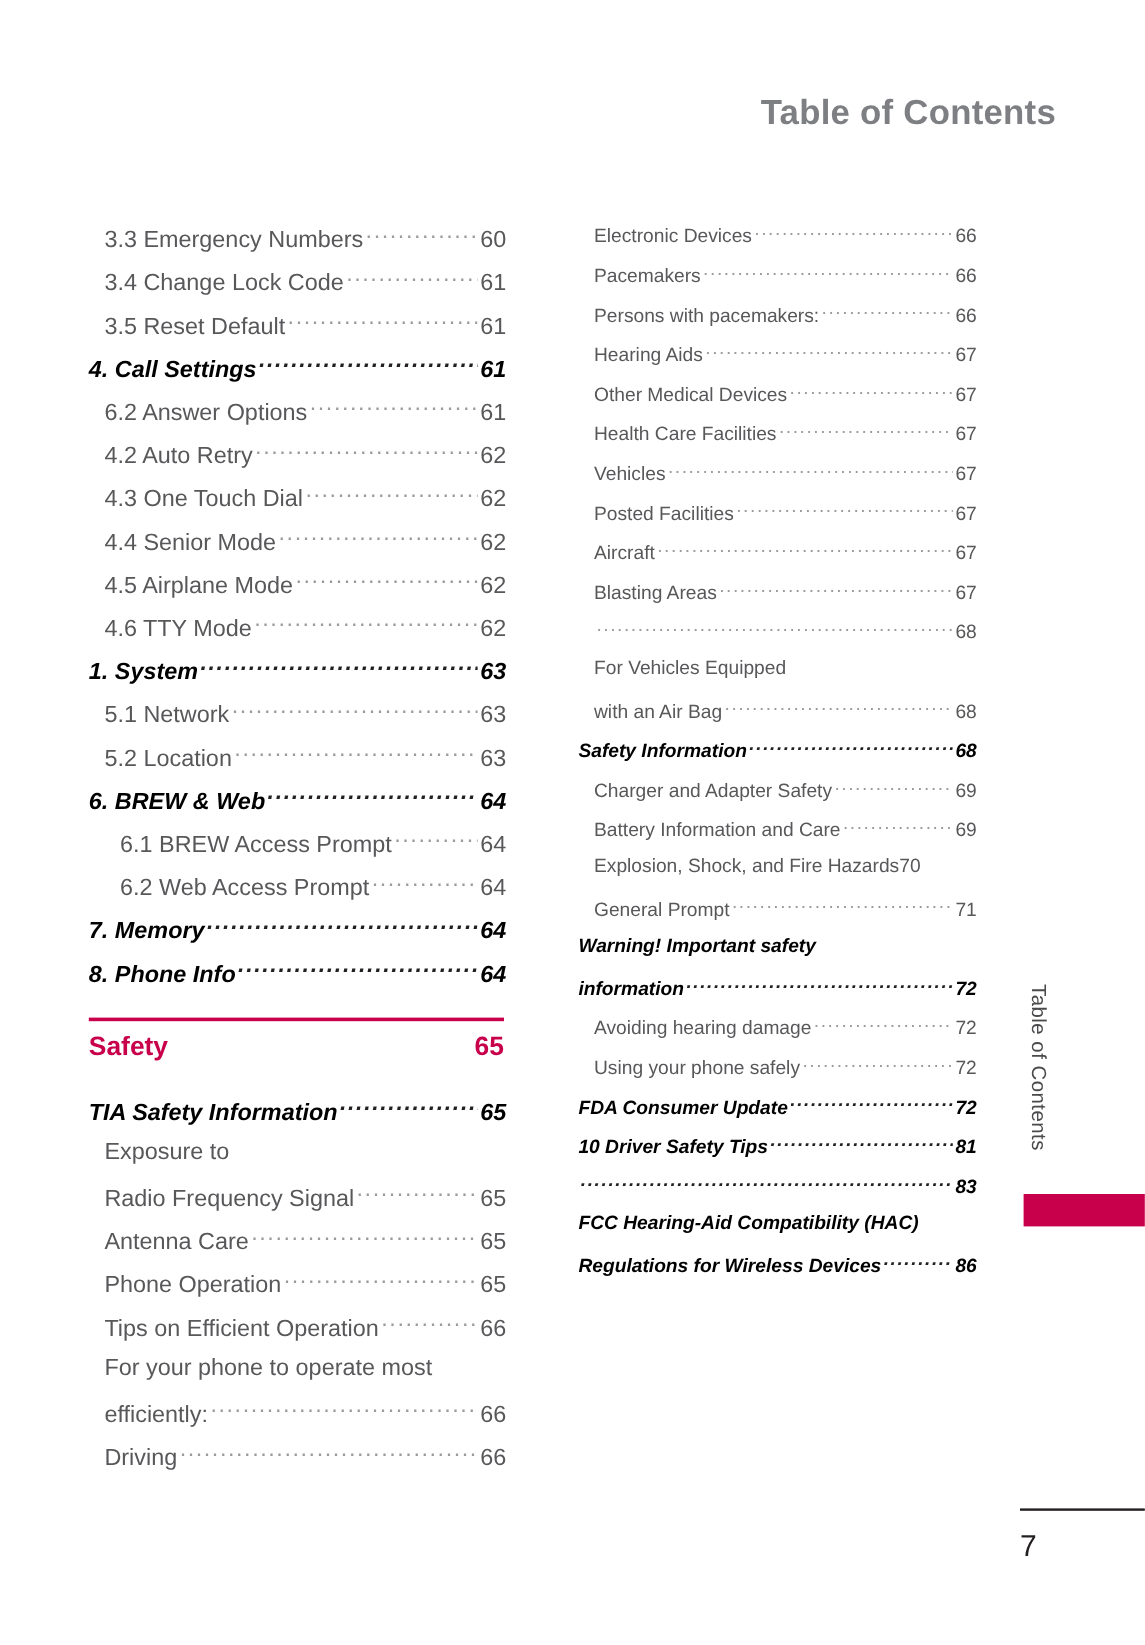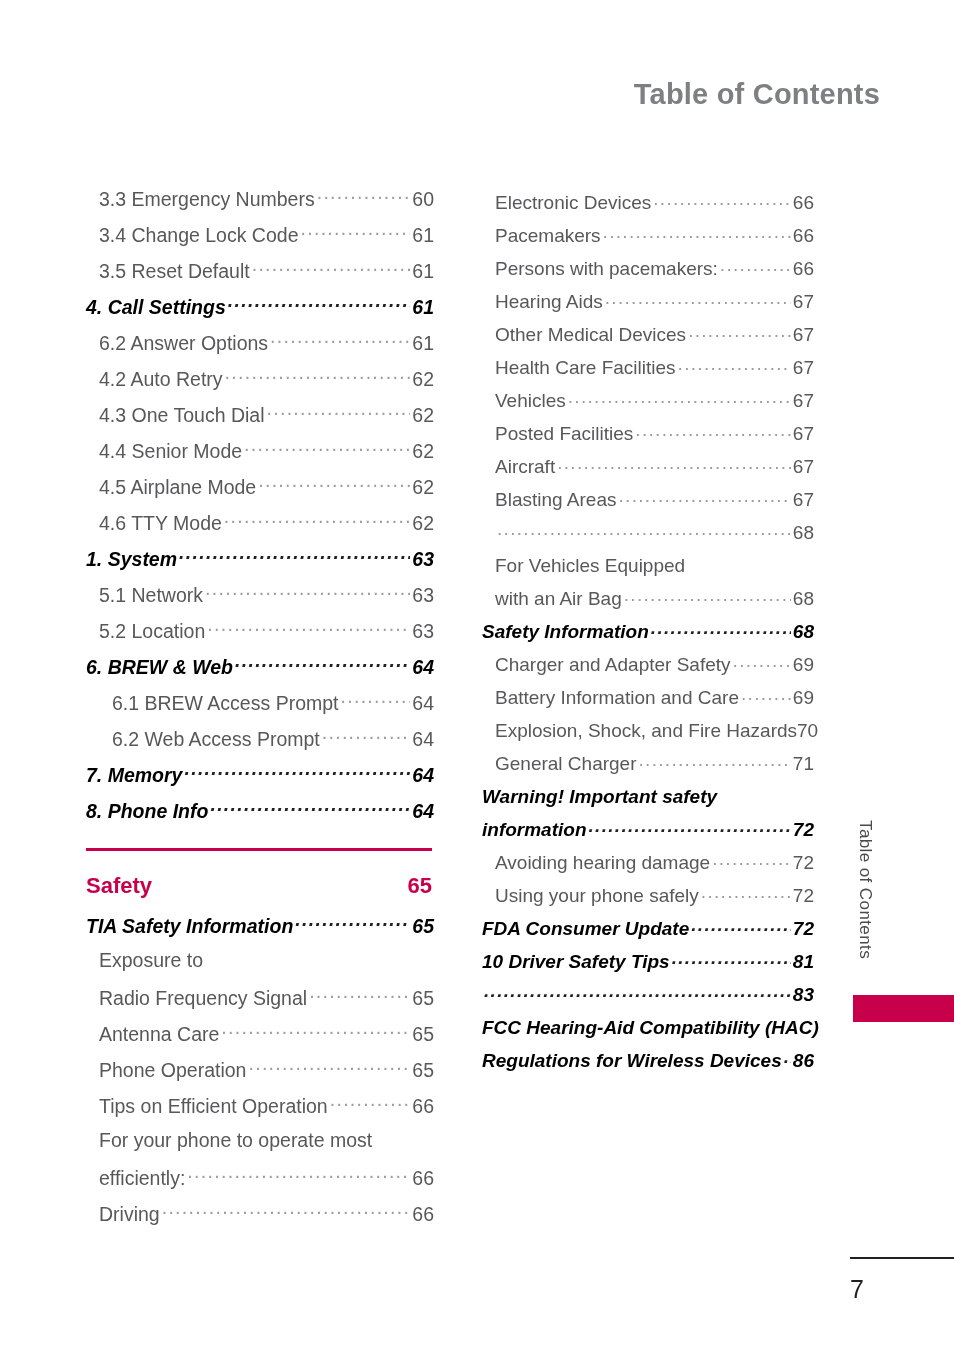--- a/index.html
+++ b/index.html
@@ -25,33 +25,33 @@
     font-weight: bold;
     color: #7d7f83;
     letter-spacing: 0.2px;
   }
 
   
   .toc-column {
     position: absolute;
     top: 186px;
   }
-  #column-left { left: 86px; width: 348px; }
+  #column-left { left: 74px; width: 348px; }
   #column-right { left: 482px; width: 332px; }
 
   
   .toc-row {
     display: flex;
     align-items: baseline;
     width: 100%;
     white-space: nowrap;
     color: #58585b;
   }
   #column-left .toc-row { height: 36px; font-size: 19.5px; }
-  #column-right .toc-row { height: 33px; font-size: 19px; align-items: center; }
+  #column-right .toc-row { height: 33px; font-size: 16px; }
 
   .toc-title { flex: 0 0 auto; }
   .toc-leader {
     flex: 1 1 auto;
     overflow: hidden;
     margin: 0 2px;
     position: relative;
     height: 1em;
   }
   .toc-leader::before {
@@ -83,21 +83,21 @@
     margin-top: 14px;
     margin-bottom: 0px;
     width: 346px;
   }
   .section-heading {
     display: flex;
     align-items: baseline;
     justify-content: space-between;
     width: 346px;
     height: 62px;
-    padding-top: 22px;
+    padding-top: 8px;
     color: #c8004b;
     font-weight: bold;
     font-size: 22px;
   }
   .section-heading .sh-page { font-size: 22px; }
 
   
   #side-tab {
     position: absolute;
     left: 855px;
@@ -363,21 +363,21 @@
     <div class="toc-row lvl2">
       <span class="toc-title">Battery Information and Care</span>
       <span class="toc-leader"></span>
       <span class="toc-page">69</span>
     </div>
     <div class="toc-row lvl2 noleader">
       <span class="toc-title">Explosion, Shock, and Fire Hazards</span>
       <span class="toc-page">70</span>
     </div>
     <div class="toc-row lvl2">
-      <span class="toc-title">General Charger</span>
+      <span class="toc-title">General Prompt</span>
       <span class="toc-leader"></span>
       <span class="toc-page">71</span>
     </div>
     <div class="toc-row lvl1 nopage">
       <span class="toc-title">Warning! Important safety</span>
     </div>
     <div class="toc-row lvl1">
       <span class="toc-title">information</span>
       <span class="toc-leader"></span>
       <span class="toc-page">72</span>

